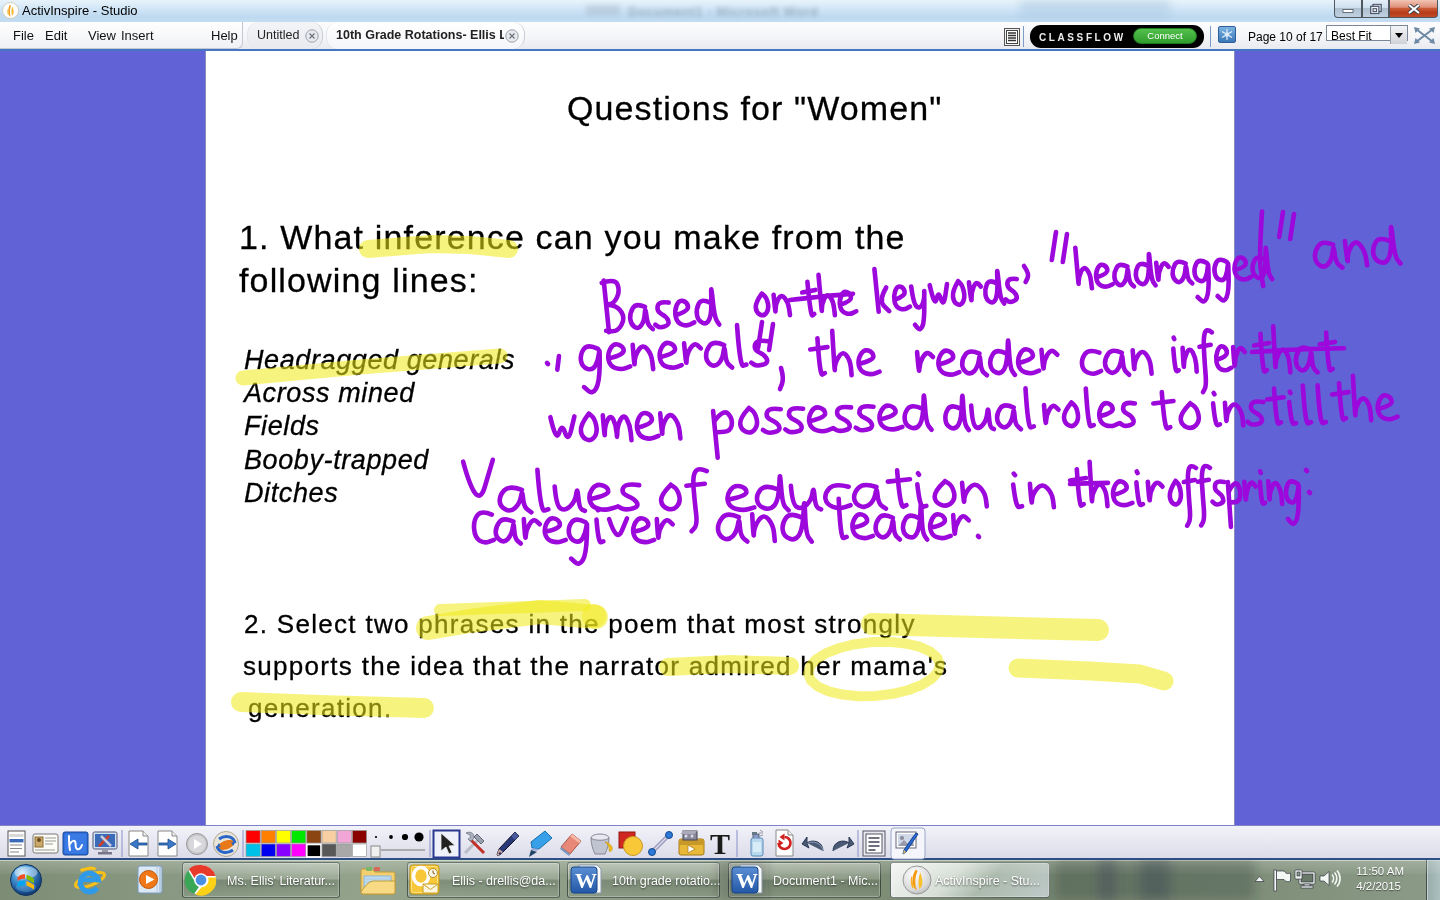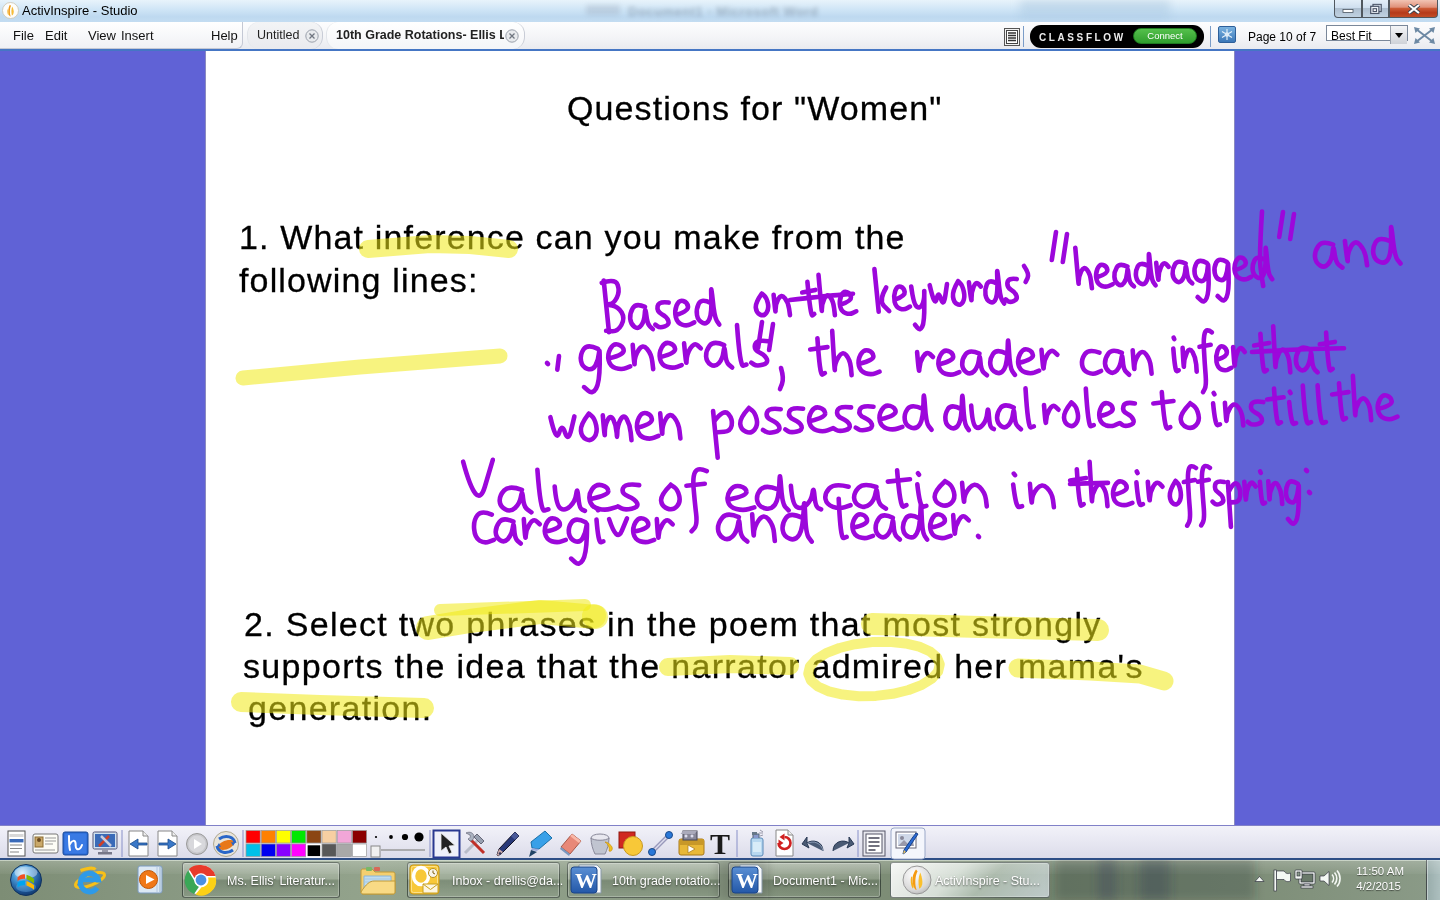--- a/index.html
+++ b/index.html
@@ -53,21 +53,21 @@
 #fitico { position:absolute; left:1412px; top:3px; width:25px; height:21px; }
 
 
 #canvas { position:absolute; left:0; top:51px; width:1440px; height:774px; background:#6062d6; }
 #canvas .txt, #ptitle, #q1, #poem, #q2 { -webkit-text-stroke:0.3px #000; }
 #page { position:absolute; left:205px; top:0; width:1030px; height:774px; background:#ffffff;
   border-left:1px solid #8a8ac0; border-right:1px solid #8a8ac0; }
 #ptitle { position:absolute; left:567px; top:36px; font-size:34px; line-height:42.5px; letter-spacing:1.1px; color:#000; white-space:nowrap; }
 #q1 { position:absolute; left:239px; top:165px; font-size:34px; line-height:42.5px; letter-spacing:1.15px; color:#000; white-space:nowrap; }
 #poem { position:absolute; left:244px; top:293px; font-size:27px; line-height:33.2px; letter-spacing:0.6px; font-style:italic; color:#000; white-space:nowrap; }
-#q2 { position:absolute; left:243px; top:552px; font-size:34px; line-height:42px; letter-spacing:1.3px; color:#000; white-space:nowrap; }
+#q2 { position:absolute; left:243px; top:552px; font-size:26px; line-height:42px; letter-spacing:1.3px; color:#000; white-space:nowrap; }
 #overlay { position:absolute; left:0; top:0; width:1440px; height:774px; }
 
 
 #toolbar { position:absolute; left:0; top:825px; width:1440px; height:35px;
   background:linear-gradient(180deg,#f2f2f9 0%,#e6e6f1 55%,#dcdcEA 100%);
   border-top:1px solid #8181c8; border-bottom:2px solid #2e4e86; }
 
 
 #taskbar { position:absolute; left:0; top:860px; width:1440px; height:40px;
   background:linear-gradient(90deg,#7d8d75 0%,#8a9a84 14%,#93a38c 26%,#8a9a84 47%,#82927b 55%,#75856e 72%,#7e8e78 87%,#8b9b88 100%); }
@@ -153,40 +153,41 @@
   </div>
   <div class="vsep" style="left:1210px;"></div>
   <div id="snowico">
     <svg width="16" height="15" viewBox="0 0 16 15" style="position:absolute;left:0;top:0;">
       <g stroke="#e8f2fa" stroke-width="1.1" fill="none">
         <path d="M8 2 V13 M3 4.5 L13 10.5 M13 4.5 L3 10.5"></path>
         <circle cx="8" cy="7.5" r="2.2" fill="#dcebf8" stroke="none"></circle>
       </g>
     </svg>
   </div>
-  <div id="pagetxt">Page 10 of 7</div>
+  <div id="pagetxt">Page 10 of 17</div>
   <div id="bestfit">
       <span class="t">Best Fit</span>
       <span class="btn"></span>
     </div>
   <svg id="fitico" viewBox="0 0 25 21">
     <g stroke="#6d89a4" stroke-width="2" fill="#6d89a4">
       <path d="M4 4 L21 17 M21 4 L4 17" fill="none"></path>
       <path d="M2 2 l6 1.5 -4.5 4.5 Z" stroke="none"></path>
       <path d="M23 2 l-6 1.5 4.5 4.5 Z" stroke="none"></path>
       <path d="M2 19 l6 -1.5 -4.5 -4.5 Z" stroke="none"></path>
       <path d="M23 19 l-6 -1.5 4.5 -4.5 Z" stroke="none"></path>
     </g>
   </svg>
 </div>
 
 <div id="canvas">
   <div id="page"></div>
   <div id="ptitle">Questions for "Women"</div>
   <div id="q1">1. What inference can you make from the<br>following lines:</div>
+  <div id="poem">Headragged generals<br>Across mined<br>Fields<br>Booby-trapped<br>Ditches</div>
   <div id="q2"><span style="margin-left:1px;">2. Select two phrases in the poem that most strongly</span><br>supports the idea that the narrator admired her mama's<br><span style="margin-left:5px;">generation.</span></div>
   <svg id="overlay" viewBox="0 0 1440 774">
       <g fill="none" stroke="#f0ea15" stroke-opacity="0.55" stroke-linecap="round" stroke-linejoin="round">
 <path d="M368.0 198.0 L430.0 193.0 L470.0 194.0 L509.0 198.0" stroke-width="18"></path>
 <path d="M243.0 327.0 L360.0 316.0 L500.0 305.0" stroke-width="15"></path>
 <path d="M428.0 577.0 L470.0 570.0 L540.0 561.0 L596.0 566.0" stroke-width="24"></path>
 <path d="M872.0 573.0 L980.0 576.0 L1098.0 579.0" stroke-width="22"></path>
 <path d="M668.0 616.0 L730.0 613.0 L790.0 615.0" stroke-width="18"></path>
 <path d="M939.8 613.4 L938.1 620.5 L932.0 627.5 L921.9 633.8 L908.6 639.0 L892.9 642.8 L875.9 644.9 L858.8 645.2 L842.7 643.6 L828.8 640.3 L817.9 635.5 L810.9 629.4 L808.2 622.6 L809.9 615.5 L816.0 608.5 L826.1 602.2 L839.4 597.0 L855.1 593.2 L872.1 591.1 L889.2 590.8 L905.3 592.4 L919.2 595.7 L930.1 600.5 L937.1 606.6 L939.8 613.4 L938.1 620.5" stroke-width="10"></path>
 <path d="M1018.0 617.0 L1090.0 620.0 L1140.0 623.0 L1164.0 630.0" stroke-width="19"></path>
@@ -654,21 +655,21 @@
       </g>
 <g transform="translate(1320,10)">
         <path d="M0 6 L4 6 L9 1.5 L9 15.5 L4 11 L0 11 Z" fill="#f4f8f4" stroke="#223" stroke-width="0.6"></path>
         <path d="M12 4.5 A6 6 0 0 1 12 12.5 M14.5 2.5 A9 9 0 0 1 14.5 14.5 M17 0.5 A12 12 0 0 1 17 16.5" stroke="#f4f8f4" stroke-width="1.6" fill="none"></path>
       </g>
 </svg>
   <div class="tbtn" style="left:182px; width:158px;">
       <span class="txt">Ms. Ellis' Literatur...</span>
     </div>
   <div class="tbtn" style="left:407px; width:153px;">
-      <span class="txt">Inbox - drellis@da...</span>
+      <span class="txt">Ellis - drellis@da...</span>
     </div>
   <div class="tbtn" style="left:567px; width:153px;">
       <span class="txt">10th grade rotatio...</span>
     </div>
   <div class="tbtn" style="left:728px; width:153px;">
       <span class="txt">Document1 - Mic...</span>
     </div>
   <div class="tbtn active" style="left:890px; width:160px;">
       <span class="txt">ActivInspire - Stu...</span>
     </div>

